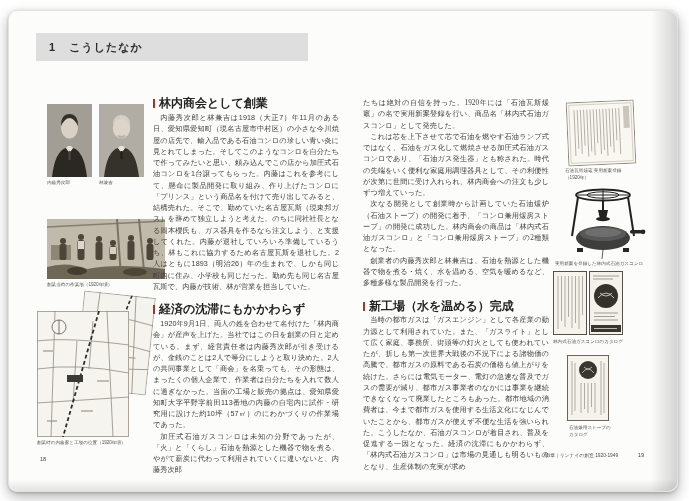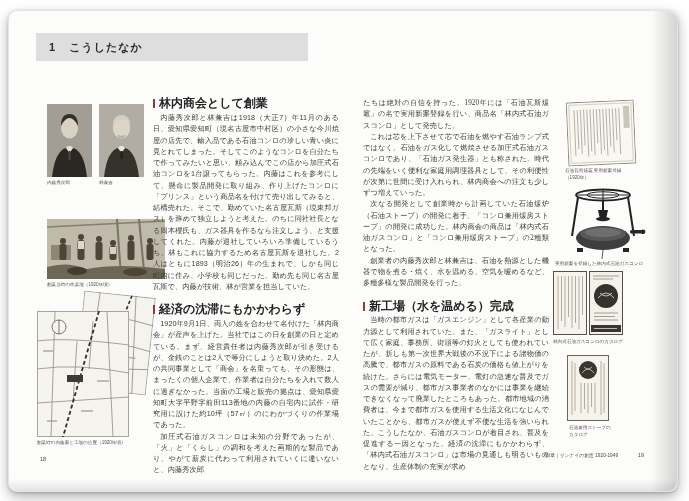--- a/index.html
+++ b/index.html
@@ -174,21 +174,21 @@
     <div class="col col-left">
       <section>
         <h3 class="shead first">林内商会として創業</h3>
         <p class="body indent">内藤秀次郎と林兼吉は1918（大正7）年11月のある日、愛知県愛知町（現名古屋市中村区）の小さな今川焼屋の店先で、輸入品である石油コンロの珍しい青い炎に見とれてしまった。そしてこのようなコンロを自分たちで作ってみたいと思い、頼み込んでこの店から加圧式石油コンロを1台譲ってもらった。内藤はこれを参考にして、懸命に製品開発に取り組み、作り上げたコンロに「プリンス」という商品名を付けて売り出してみると、結構売れた。そこで、勤めていた名古屋瓦斯（現東邦ガス）を辞めて独立しようと考えた。のちに同社社長となる岡本櫻氏も、ガス器具を作るなら注文しよう、と支援してくれた。内藤が退社していろいろ準備しているうち、林もこれに協力するため名古屋瓦斯を退社した。2人はともに1893（明治26）年の生まれで、しかも同じ町内に住み、小学校も同じだった。勤め先も同じ名古屋瓦斯で、内藤が技術、林が営業を担当していた。</p>
       </section>
       <section>
         <h3 class="shead">経済の沈滞にもかかわらず</h3>
         <p class="body indent">1920年9月1日、両人の姓を合わせて名付けた「林内商会」が産声を上げた。当社ではこの日を創業の日と定めている。まず、経営責任者は内藤秀次郎が引き受けるが、金銭のことは2人で等分にしようと取り決めた。2人の共同事業として「商会」を名乗っても、その形態は、まったくの個人企業で、作業者は自分たちを入れて数人に過ぎなかった。当面の工場と販売の拠点は、愛知県愛知町大字平野字前田113番地の内藤の自宅内に試作・研究用に設けた約10坪（57㎡）のにわかづくりの作業場であった。</p>
       </section>
       <section>
-        <p class="body indent">加圧式石油ガスコンロは未知の分野であったが、「火」と「くらし」の調和を考えた画期的な製品であり、やがて薪炭に代わって利用されていくに違いないと、内藤秀次郎</p>
+        <p class="body indent">加圧式石油ガスコンロは未知の分野であったが、「火」と「くらし」石油を熱源とした機器で物を煮る、やがて薪炭に代わって利用されていくに違いないと、内藤秀次郎</p>
       </section>
     </div>
 
     <div class="col col-right">
       <p class="body">たちは絶対の自信を持った。1920年には「石油瓦斯煖竈」の名で実用新案登録を行い、商品名「林内式石油ガスコンロ」として発売した。</p>
       <p class="body indent">これは芯を上下させて芯で石油を燃やす石油ランプ式ではなく、石油をガス化して燃焼させる加圧式石油ガスコンロであり、「石油ガス発生器」とも称された。時代の先端をいく便利な家庭用調理器具として、その利便性が次第に世間に受け入れられ、林内商会への注文も少しずつ増えていった。</p>
       <section>
         <p class="body indent">次なる開発として創業時から計画していた石油煖炉（石油ストーブ）の開発に着手、「コンロ兼用煖房ストーブ」の開発に成功した。林内商会の商品は「林内式石油ガスコンロ」と「コンロ兼用煖房ストーブ」の2種類となった。</p>
         <p class="body indent">創業者の内藤秀次郎と林兼吉は、石油を熱源とした機器で物を煮る・焼く、水を温める、空気を暖めるなど、多種多様な製品開発を行った。</p>
       </section>

